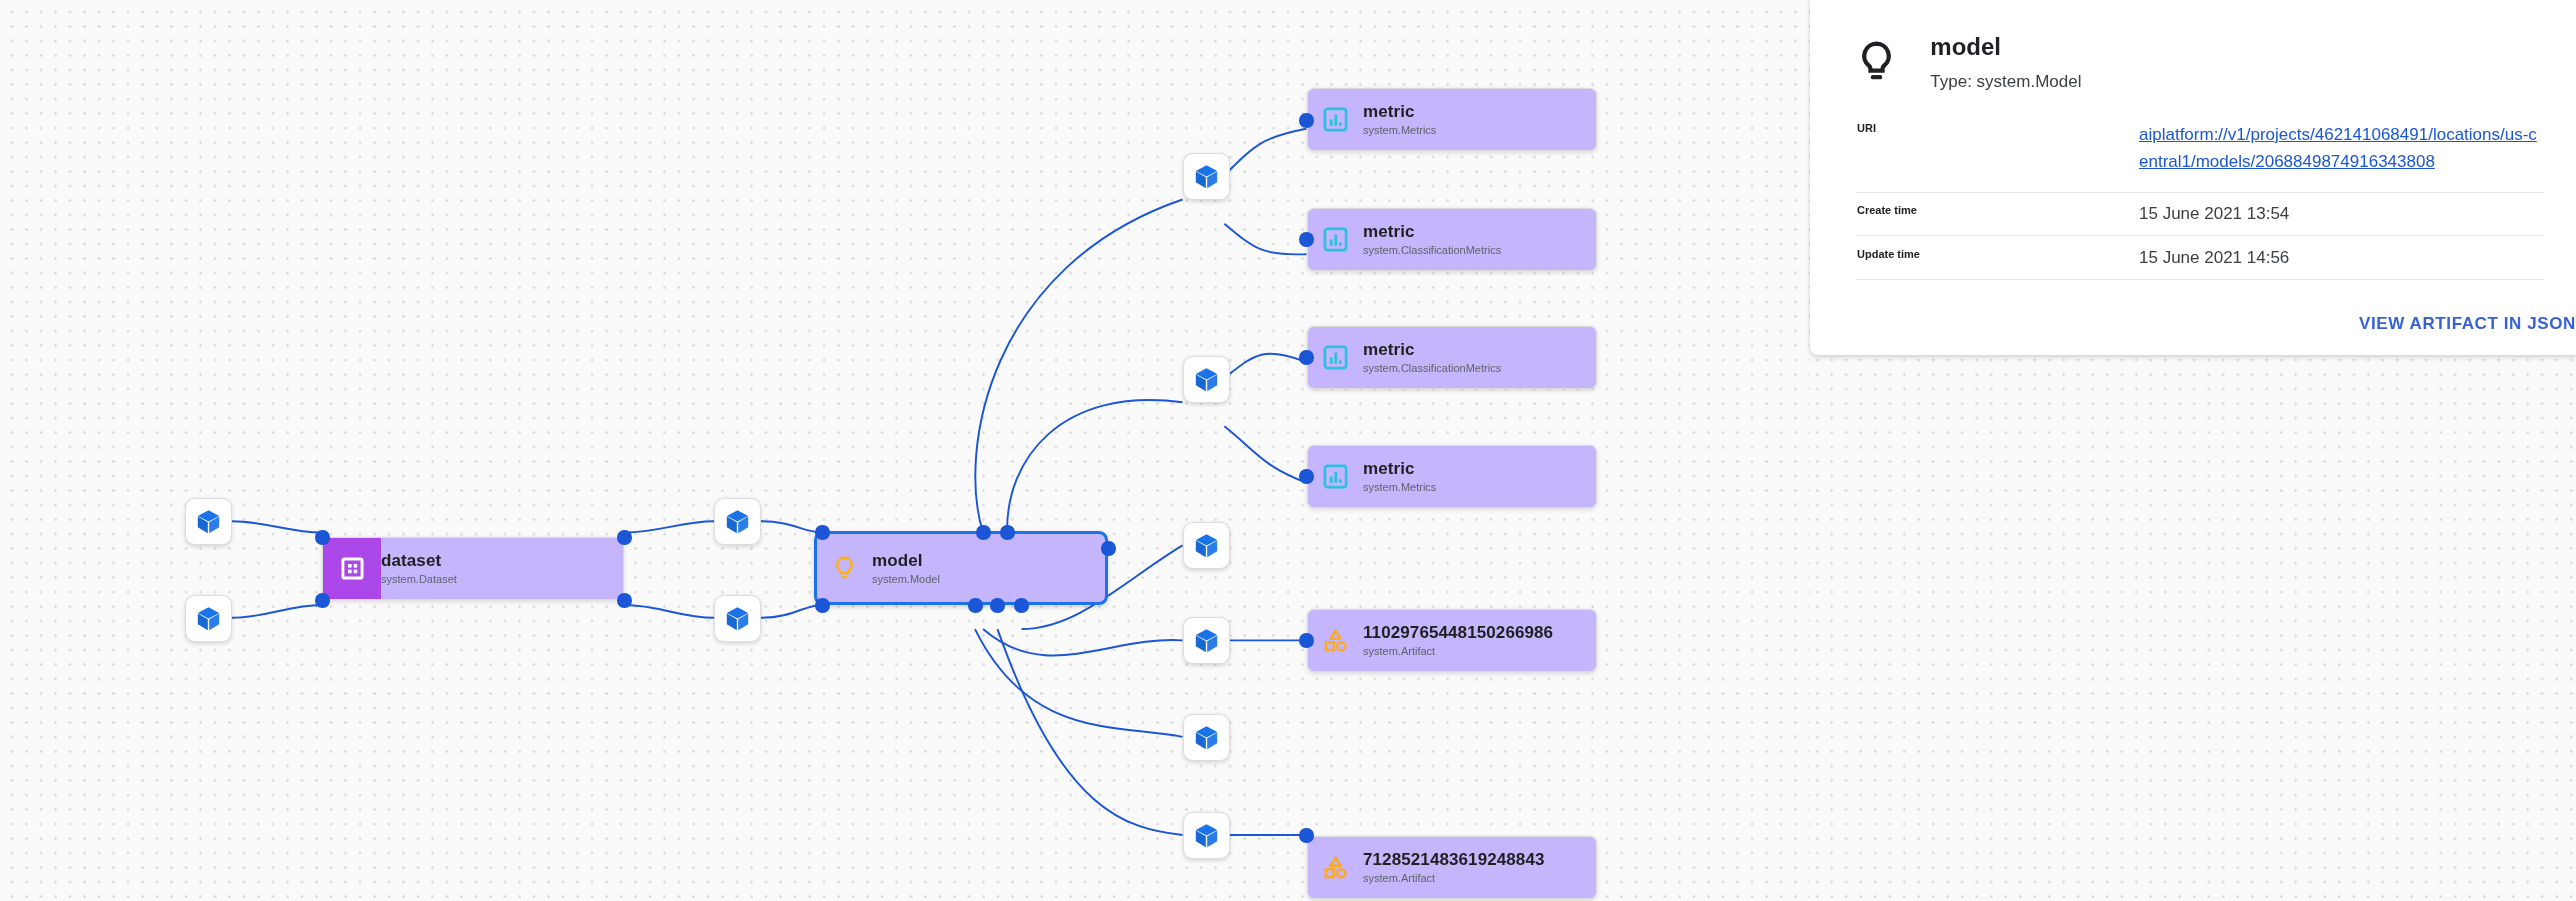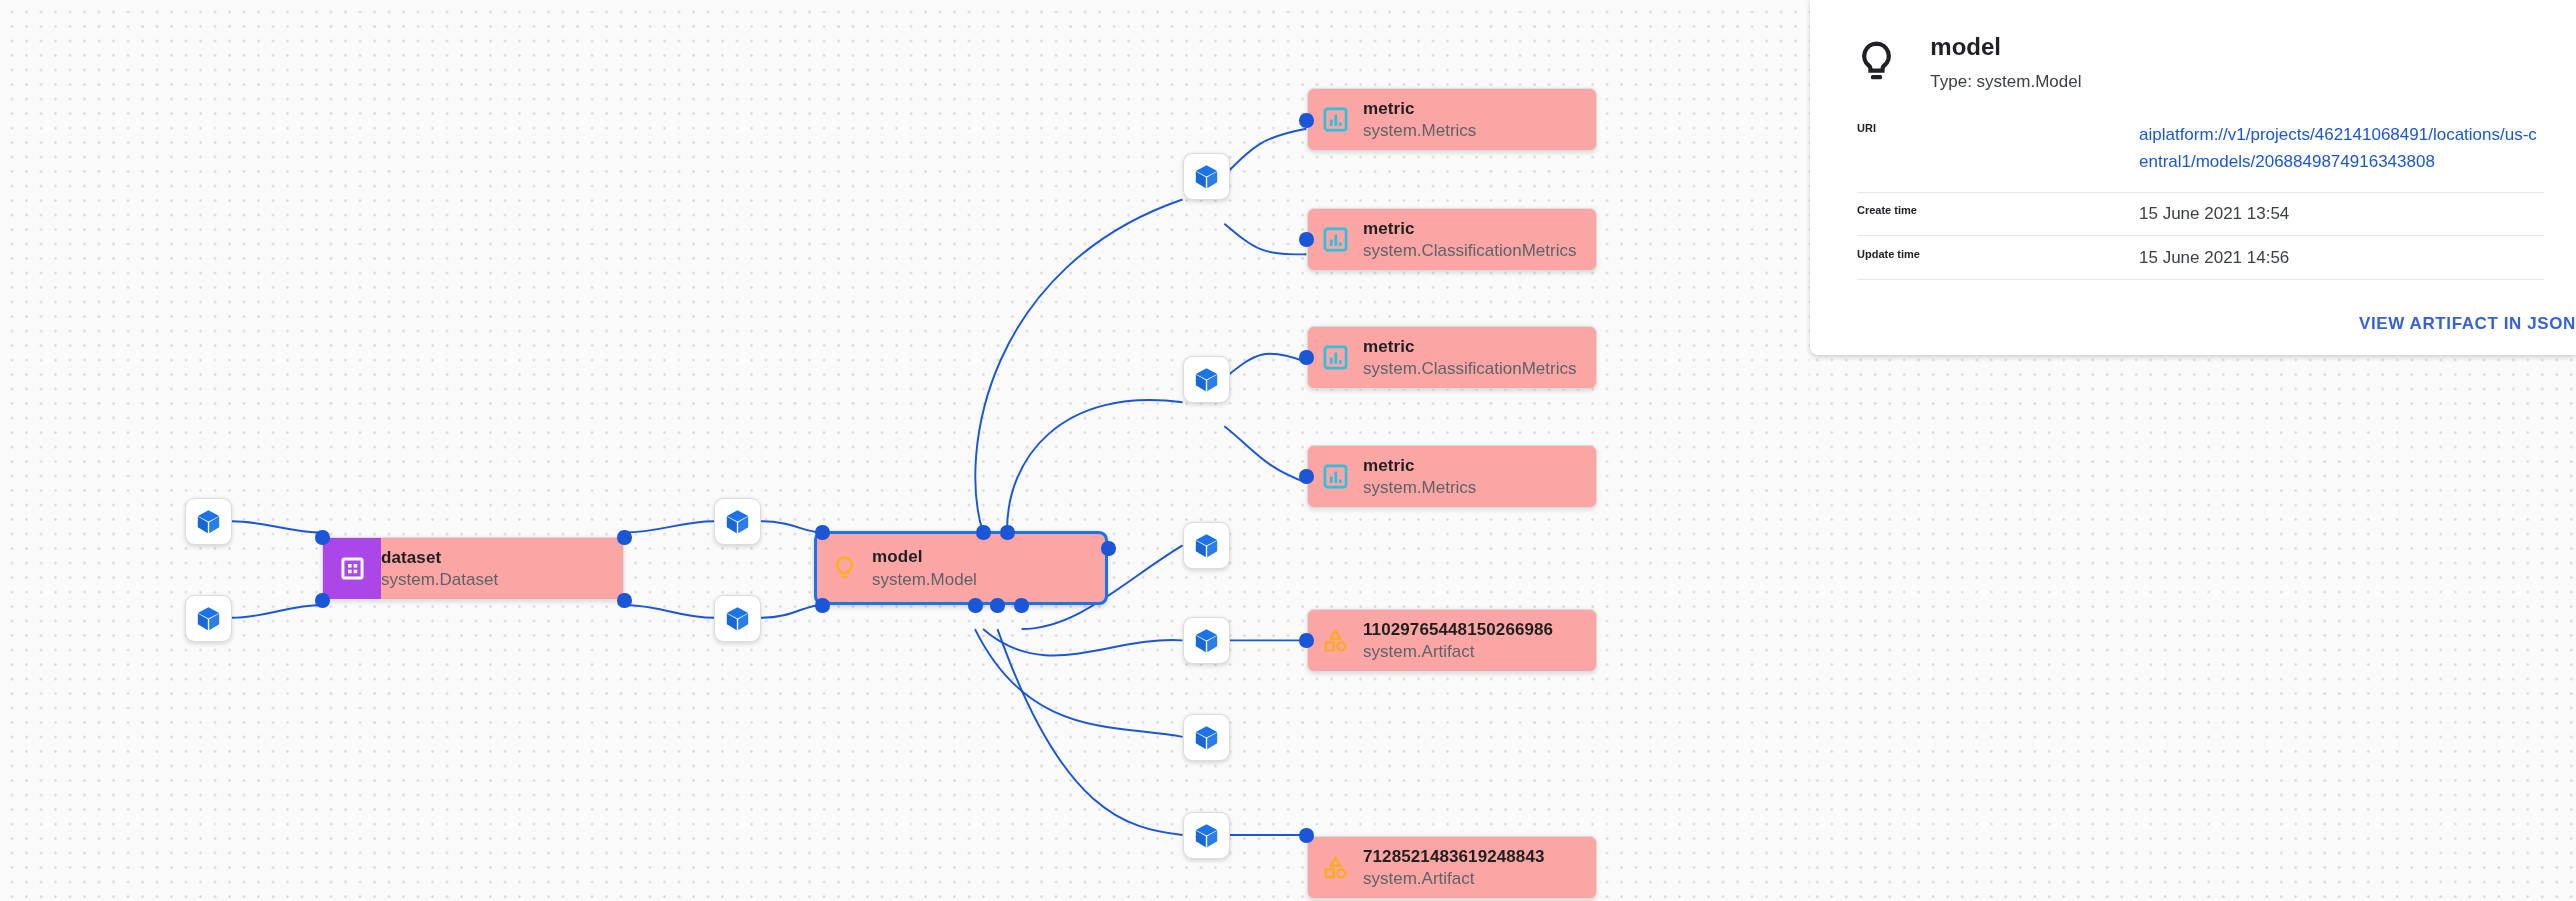--- a/index.html
+++ b/index.html
@@ -34,30 +34,30 @@
   .exec{
     width:47px;height:47px;border-radius:9.7px;background:#ffffff;
     border:0.8px solid #dcdcdc;
     box-shadow:0 1.6px 4px rgba(0,0,0,.14);
     display:flex;align-items:center;justify-content:center;
   }
   .exec svg{width:27px;height:27px;display:block;}
 
   
   .card{
-    height:63px;border-radius:7.2px;background:#fca5a5;
+    height:63px;border-radius:7.2px;background:#c4b5fd;
     border:0.8px solid #dcdcdc;
     box-shadow:0 1.6px 4px rgba(0,0,0,.13);
     display:flex;align-items:center;overflow:hidden;
   }
   .card .ic{width:55px;min-width:55px;display:flex;align-items:center;justify-content:center;}
   .card .ic svg{width:27px;height:27px;display:block;}
   .card .txt{display:flex;flex-direction:column;justify-content:center;line-height:1.12;}
   .card .ttl{font-size:17px;font-weight:bold;color:#1f1f1f;letter-spacing:0.1px;}
-  .card .sub{font-size:17px;color:#5f6368;margin-top:3.2px;}
+  .card .sub{font-size:11px;color:#5f6368;margin-top:3.2px;}
 
   
   .card.dataset{padding:0;align-items:center;}
   .card.dataset .ic{
     width:58px;min-width:58px;height:100%;background:#ab47e8;
     border-top-left-radius:6.4px;border-bottom-left-radius:6.4px;
   }
 
   
   .card.selected{
@@ -83,21 +83,21 @@
   .p-type{font-size:17px;color:#3c4043;margin-top:11.3px;}
 
   .rows{margin:29px 0 0 0;padding:0 32px 0 47px;}
   .row{display:flex;align-items:flex-start;border-bottom:0.8px solid #e6e6e6;padding:0 0 11.3px 0;}
   .row + .row{padding-top:11.3px;}
   .row .k{width:282px;min-width:282px;font-size:11px;font-weight:bold;color:#202124;}
   .row .v{font-size:17px;color:#3c4043;}
   .row.uri{padding-bottom:16px;}
   .row.uri .k{padding-top:1.6px;}
   .uri-link{
-    font-size:17px;color:#1a56d6;
+    font-size:17px;color:#1a56d6;text-decoration:underline;
     word-break:break-all;line-height:1.62;display:block;max-width:402px;cursor:pointer;
   }
   .p-action{padding:34px 0 0 47px;text-align:right;}
   .p-action a{
     font-size:17px;font-weight:bold;color:#3661d8;letter-spacing:0.6px;
     text-decoration:none;cursor:pointer;
   }
 </style>
 </head>
 <body>

